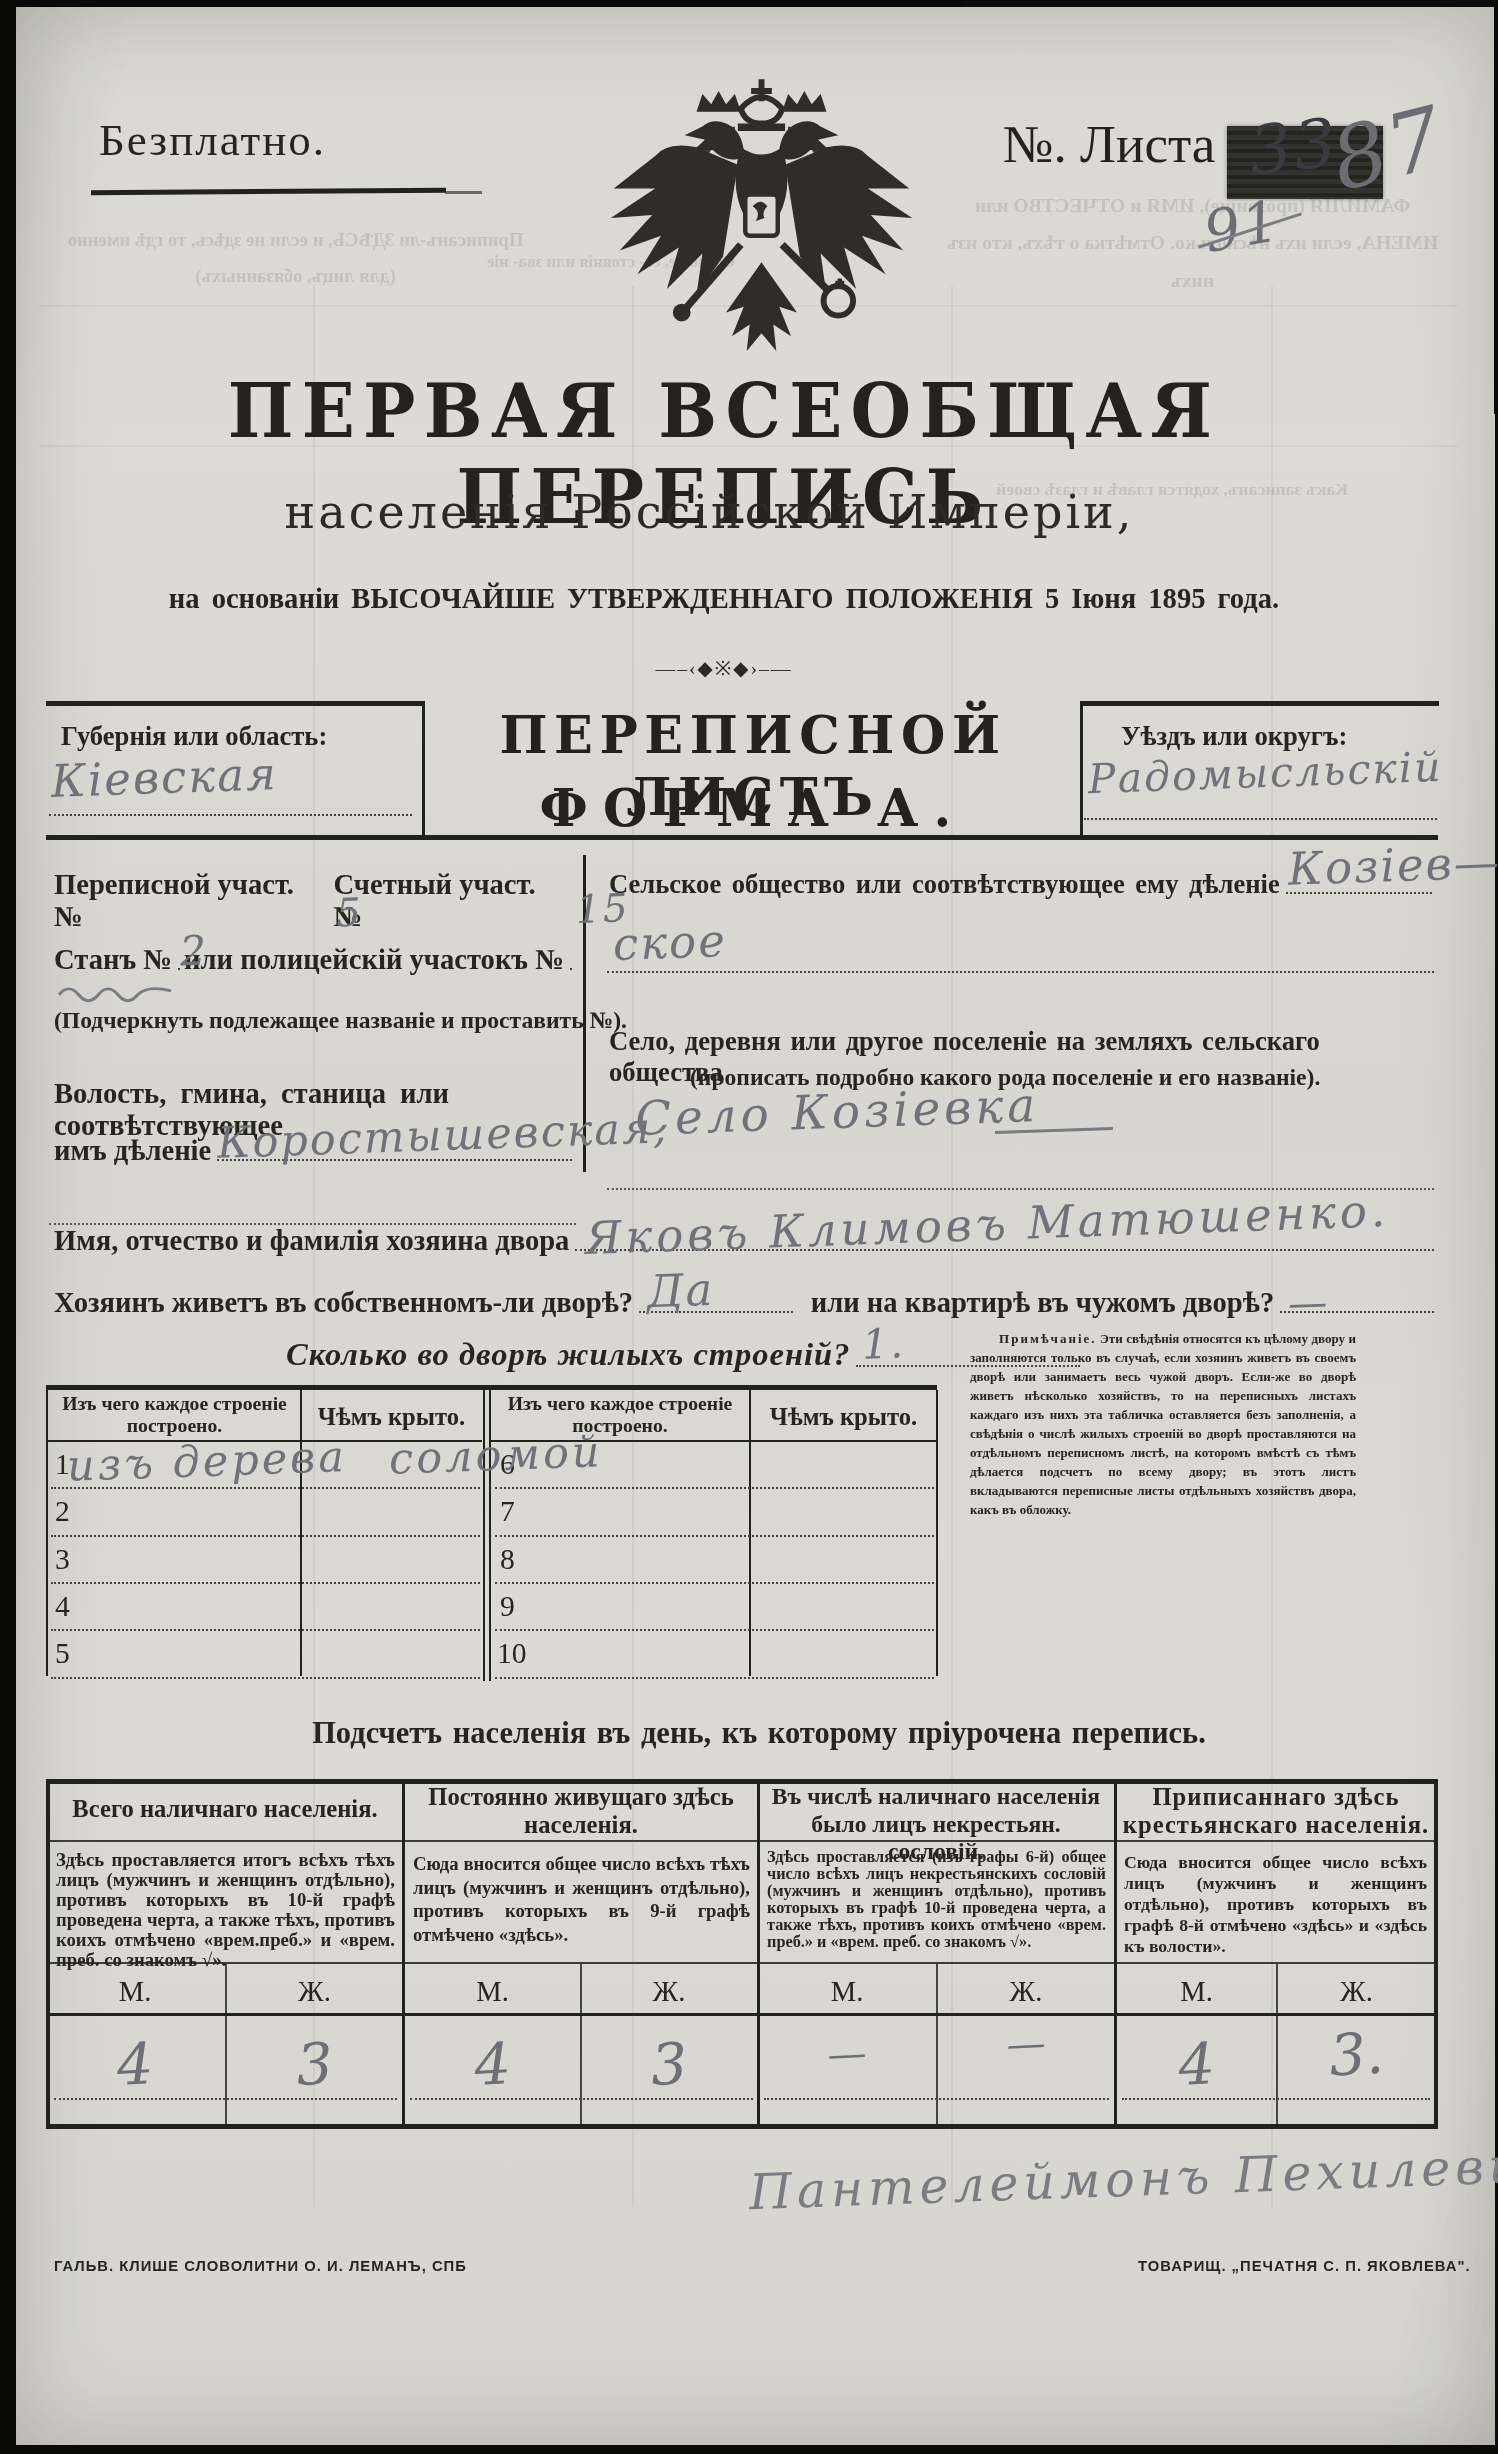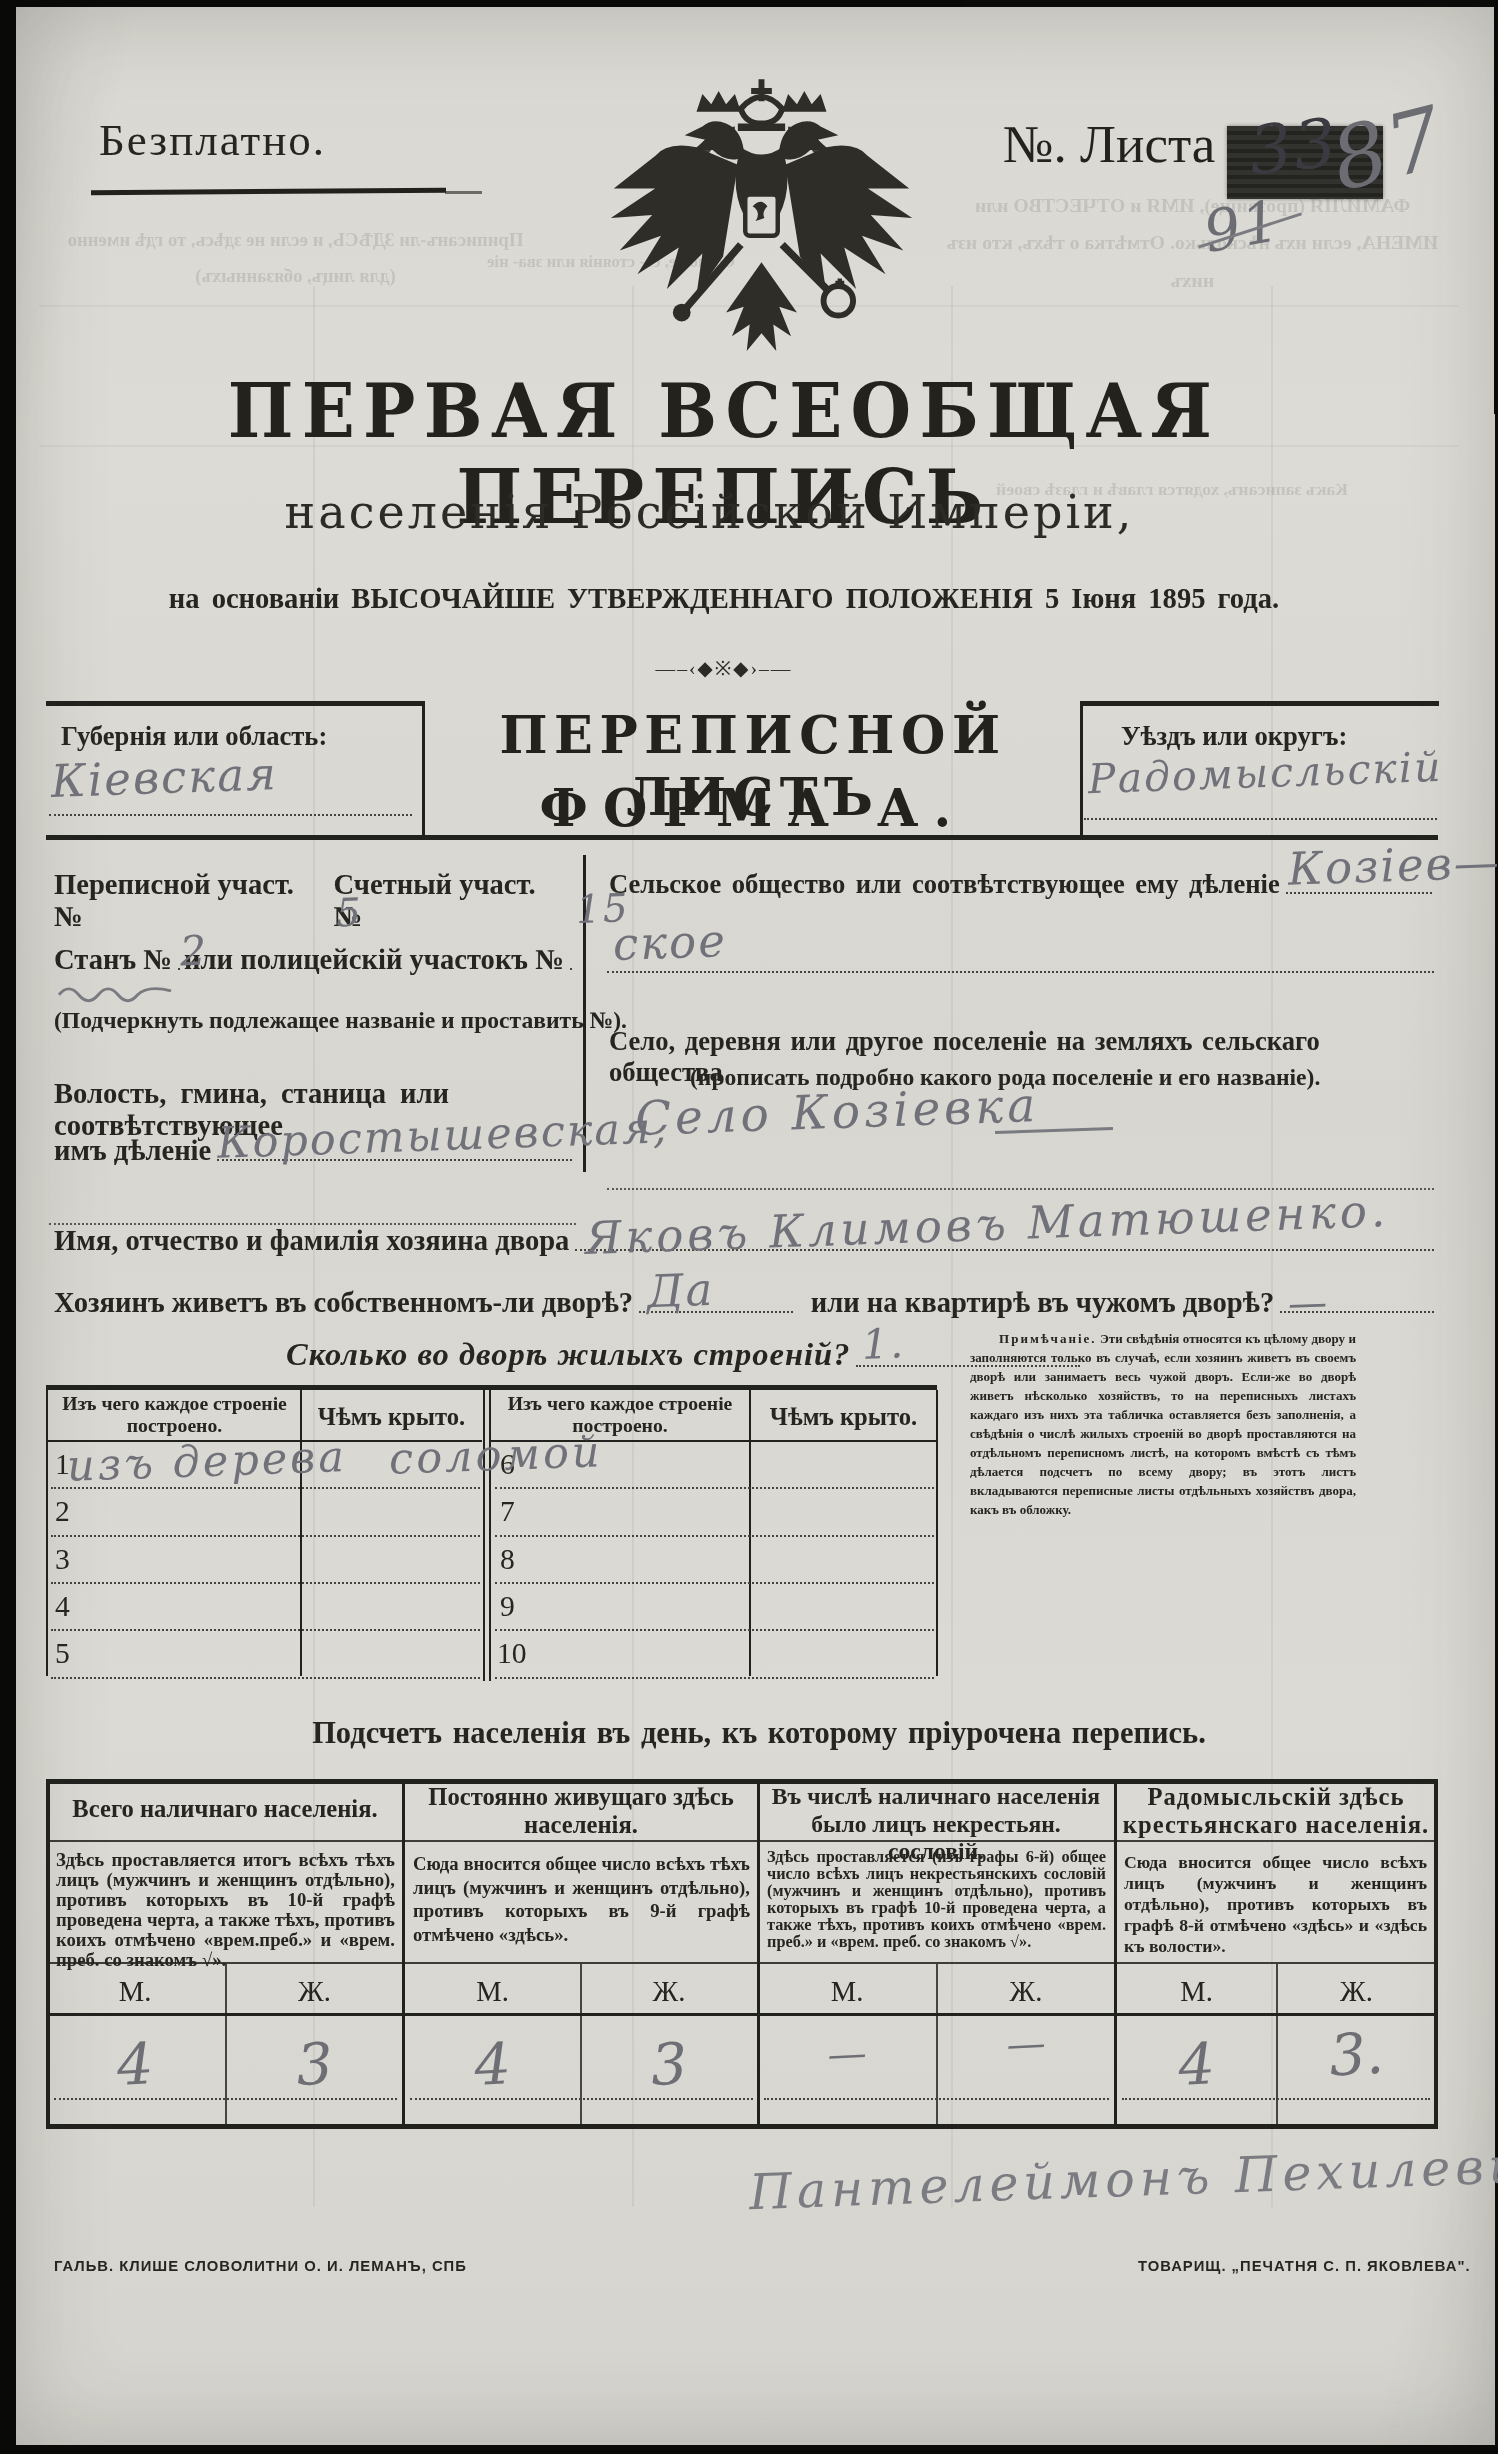--- a/index.html
+++ b/index.html
@@ -294,21 +294,21 @@
   <div class="rule" style="left:50px;top:2013px;width:1384px;height:3px;"></div>
 
   <div class="rule" style="left:225px;top:1964px;width:2px;height:160px;opacity:.8;"></div>
   <div class="rule" style="left:580px;top:1964px;width:2px;height:160px;opacity:.8;"></div>
   <div class="rule" style="left:936px;top:1964px;width:2px;height:160px;opacity:.8;"></div>
   <div class="rule" style="left:1276px;top:1964px;width:2px;height:160px;opacity:.8;"></div>
 
   <div class="sum-h" style="left:54px;top:1795px;width:342px;">Всего наличнаго населенія.</div>
   <div class="sum-h" style="left:410px;top:1783px;width:342px;line-height:27.6px;">Постоянно живущаго здѣсь населенія.</div>
   <div class="sum-h" style="left:764px;top:1783px;width:344px;font-size:23.6px;line-height:27.6px;">Въ числѣ наличнаго населенія было лицъ некрестьян. сословій.</div>
-  <div class="sum-h" style="left:1122px;top:1783px;width:308px;line-height:27.6px;letter-spacing:1px;">Радомысльскій здѣсь крестьянскаго населенія.</div>
+  <div class="sum-h" style="left:1122px;top:1783px;width:308px;line-height:27.6px;letter-spacing:1px;">Приписаннаго здѣсь крестьянскаго населенія.</div>
 
   <div class="sum-d" style="left:56px;top:1850px;width:339px;font-size:18.7px;line-height:20px;">Здѣсь проставляется итогъ всѣхъ тѣхъ лицъ (мужчинъ и женщинъ отдѣльно), противъ которыхъ въ 10-й графѣ проведена черта, а также тѣхъ, противъ коихъ отмѣчено «врем.преб.» и «врем. преб. со знакомъ √».</div>
   <div class="sum-d" style="left:413px;top:1852px;width:337px;font-size:18.7px;line-height:23.6px;">Сюда вносится общее число всѣхъ тѣхъ лицъ (мужчинъ и женщинъ отдѣльно), противъ которыхъ въ 9-й графѣ отмѣчено «здѣсь».</div>
   <div class="sum-d" style="left:767px;top:1848px;width:339px;font-size:16.3px;line-height:17px;">Здѣсь проставляется (изъ графы 6-й) общее число всѣхъ лицъ некрестьянскихъ сословій (мужчинъ и женщинъ отдѣльно), противъ которыхъ въ графѣ 10-й проведена черта, а также тѣхъ, противъ коихъ отмѣчено «врем. преб.» и «врем. преб. со знакомъ √».</div>
   <div class="sum-d" style="left:1124px;top:1852px;width:303px;font-size:17.7px;line-height:21px;">Сюда вносится общее число всѣхъ лицъ (мужчинъ и женщинъ отдѣльно), противъ которыхъ въ графѣ 8-й отмѣчено «здѣсь» и «здѣсь къ волости».</div>
 
   <div class="mzh" style="left:46px;top:1976px;width:178px;">М.</div>
   <div class="mzh" style="left:227px;top:1976px;width:175px;">Ж.</div>
   <div class="mzh" style="left:405px;top:1976px;width:175px;">М.</div>
   <div class="mzh" style="left:582px;top:1976px;width:174px;">Ж.</div>

